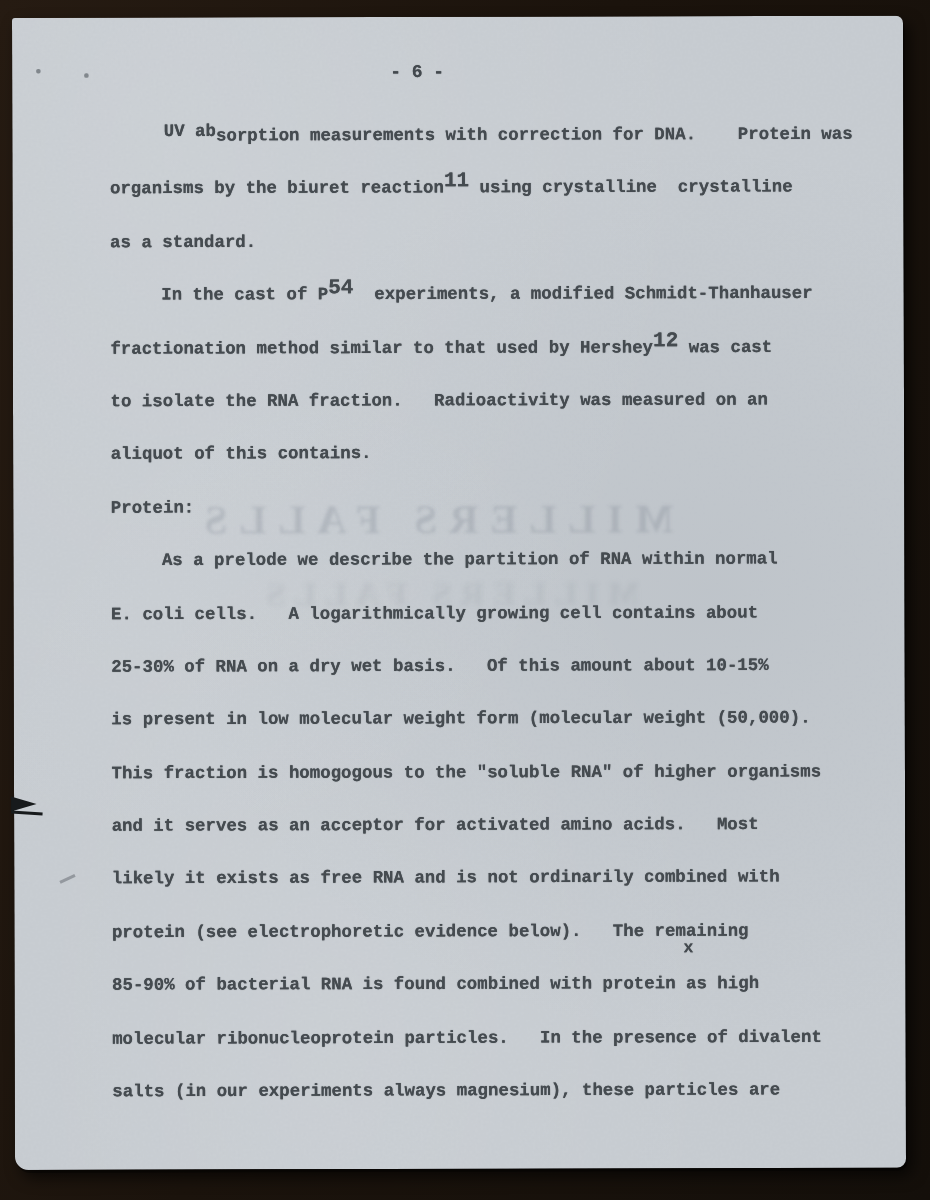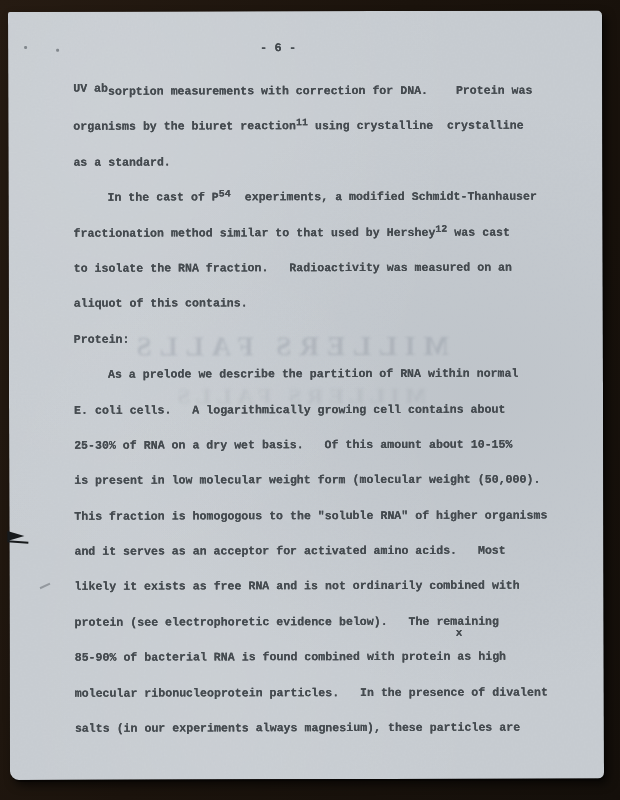--- a/index.html
+++ b/index.html
@@ -32,22 +32,22 @@
     text-shadow:0 0 0.5px rgba(45,50,55,0.85);
     white-space:pre;
   }
   .text-block{
     position:absolute;left:65px;top:62px;width:505px;
     font-size:11.6px;font-weight:bold;color:#454b50;
     text-shadow:0 0 0.5px rgba(45,50,55,0.85);
   }
   .line{height:35.4px;line-height:35.4px;white-space:pre;}
   .line.indent{padding-left:34px;}
-  .sup{font-size:10px;position:relative;top:-4px;}
-  .raised{position:relative;top:-3px;}
+  .sup{font-size:14px;position:relative;top:-4px;}
+  .raised{position:relative;top:-3px;margin-left:36px;}
   .insert-x{
     position:absolute;left:381px;top:554px;height:auto;line-height:normal;
     font-size:11px;
   }
   
   .watermark{
     position:absolute;transform:scaleX(-1);
     font-family:"Liberation Serif", serif;font-weight:bold;
     pointer-events:none;white-space:nowrap;
   }

